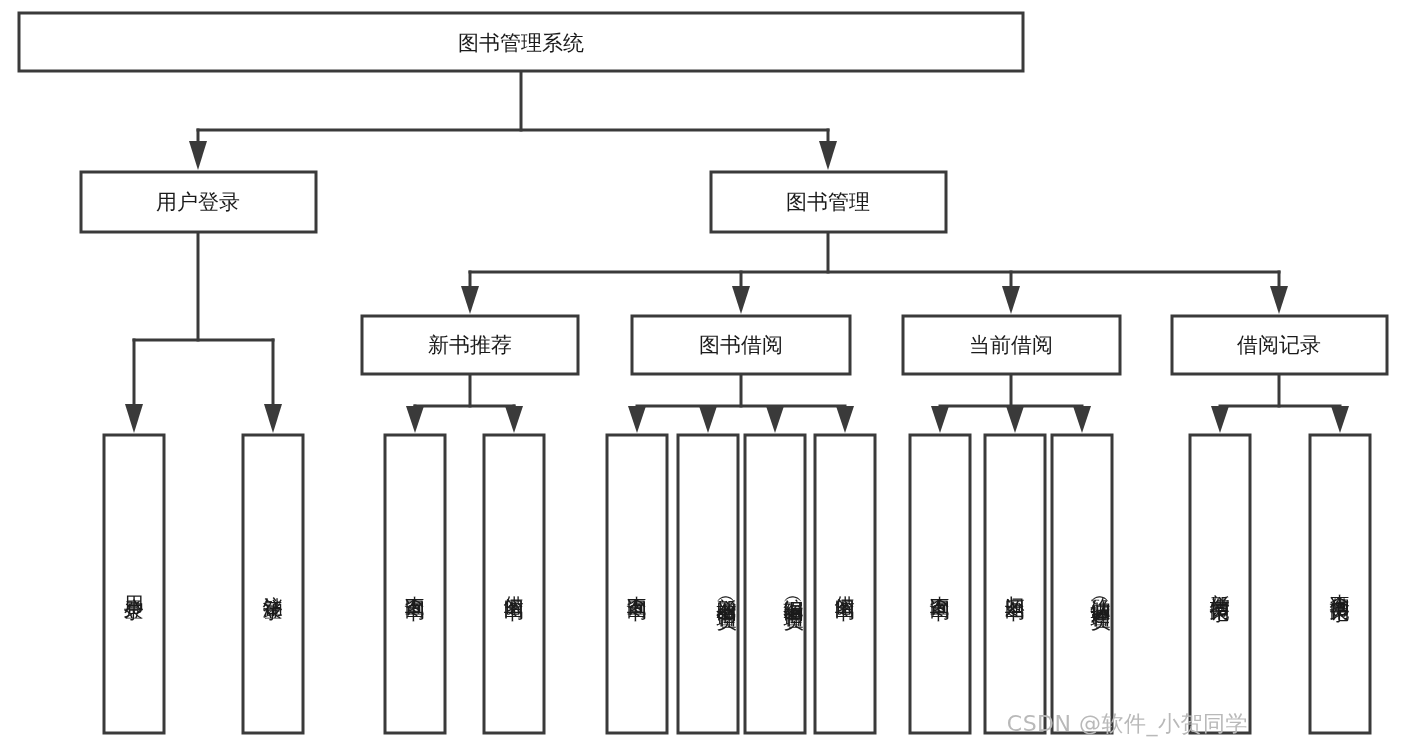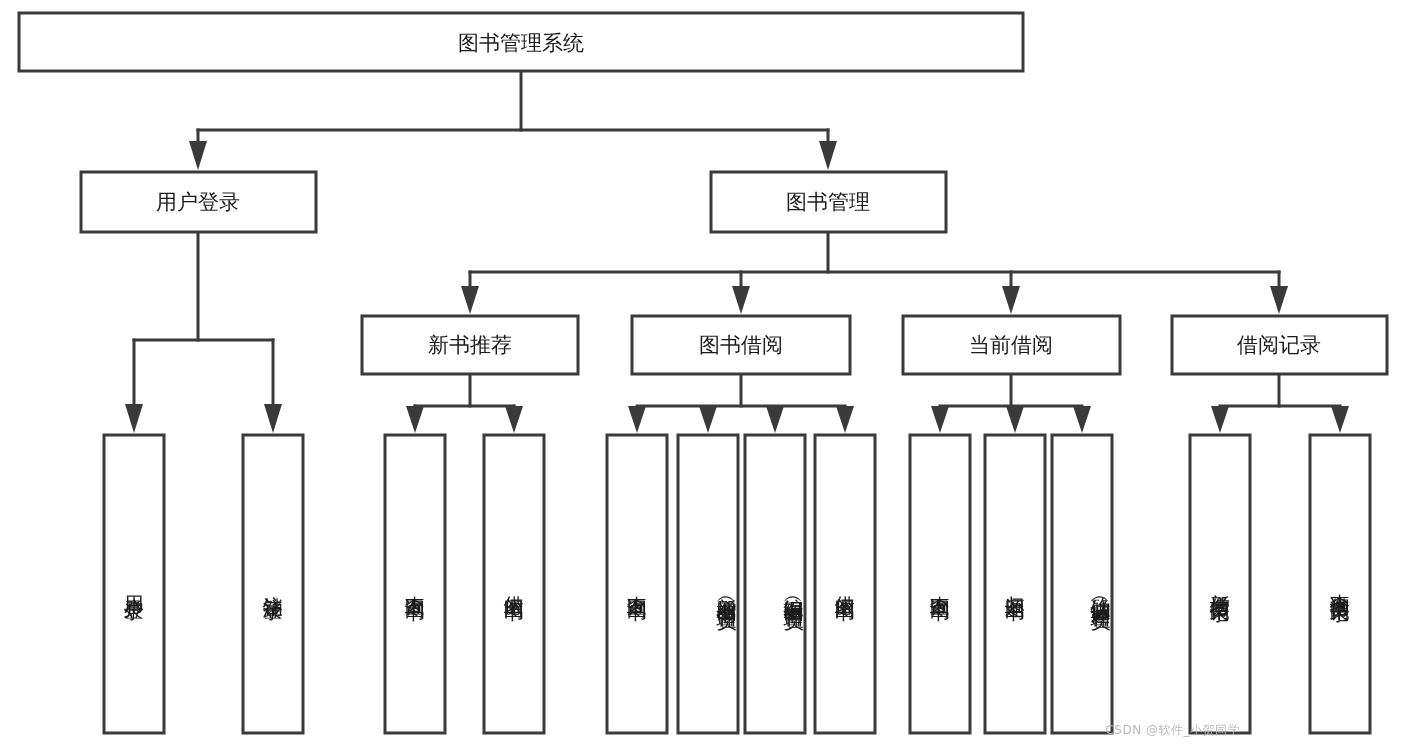--- a/index.html
+++ b/index.html
@@ -59,24 +59,24 @@
     color: #1b1b1b;
     letter-spacing: 2px;
     white-space: nowrap;
     display: flex;
     align-items: center;
     justify-content: center;
     pointer-events: none;
   }
   .watermark {
     position: absolute;
-    right: 16px;
+    right: 8px;
     bottom: 8px;
     font-family: "DejaVu Sans", "Liberation Sans", sans-serif;
-    font-size: 12px;
+    font-size: 22px;
     color: #b9b9b9;
     letter-spacing: 0.5px;
     white-space: nowrap;
   }
 </style>
 </head>
 <body>
 
 <div id="diagram-root">
 

